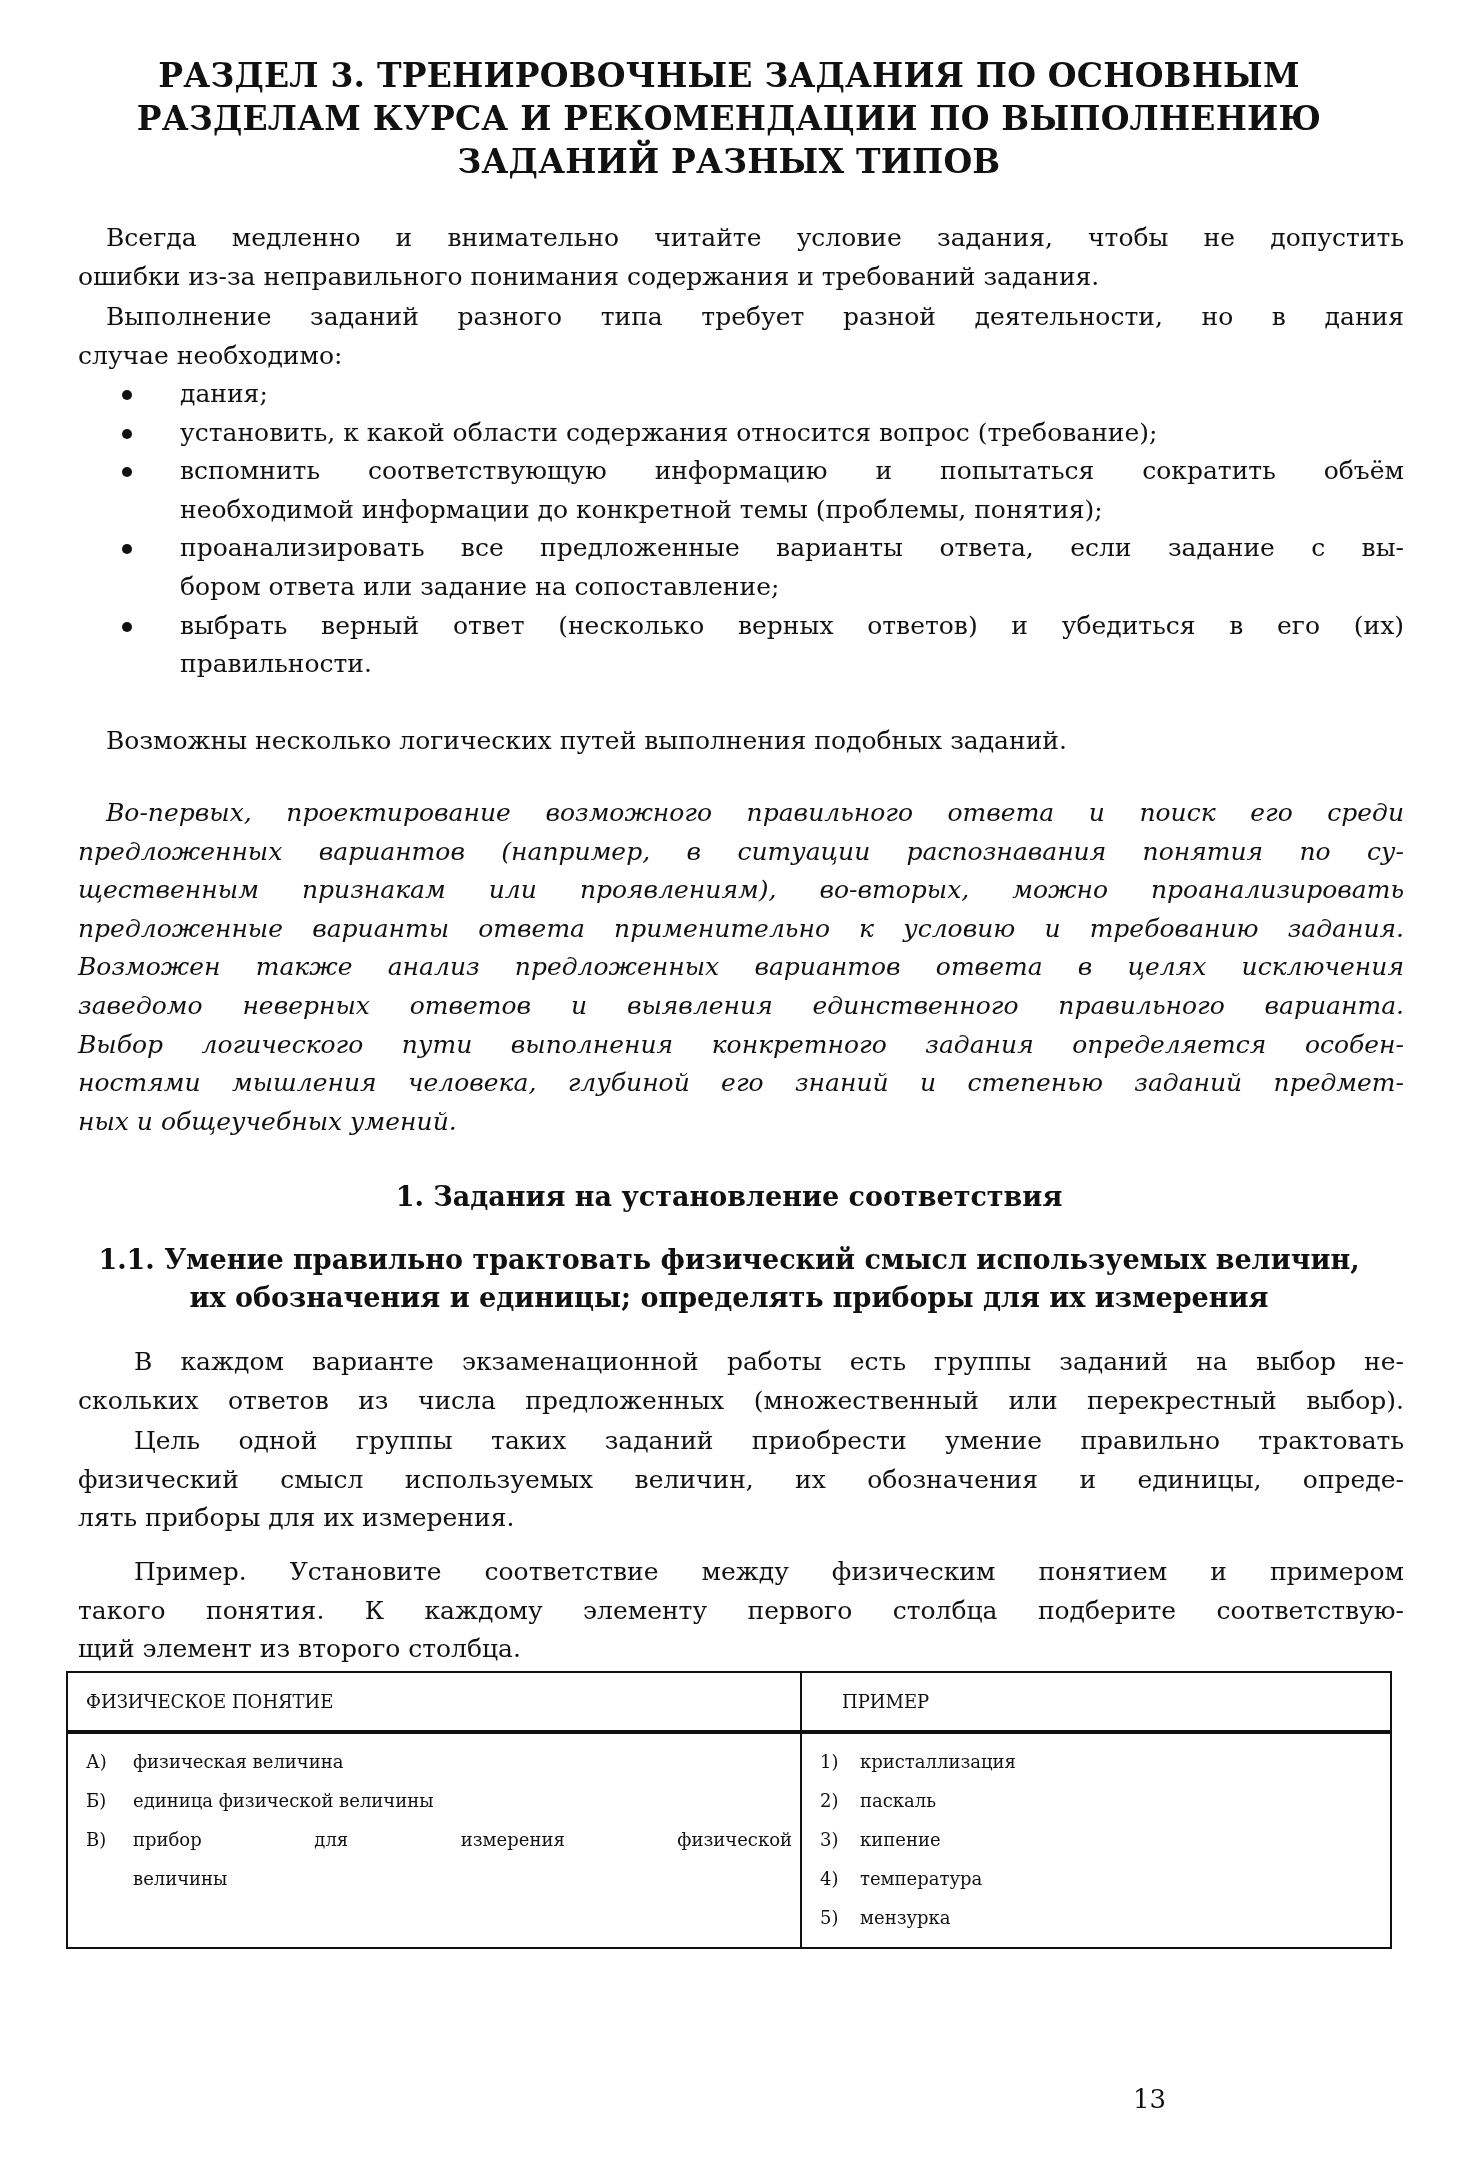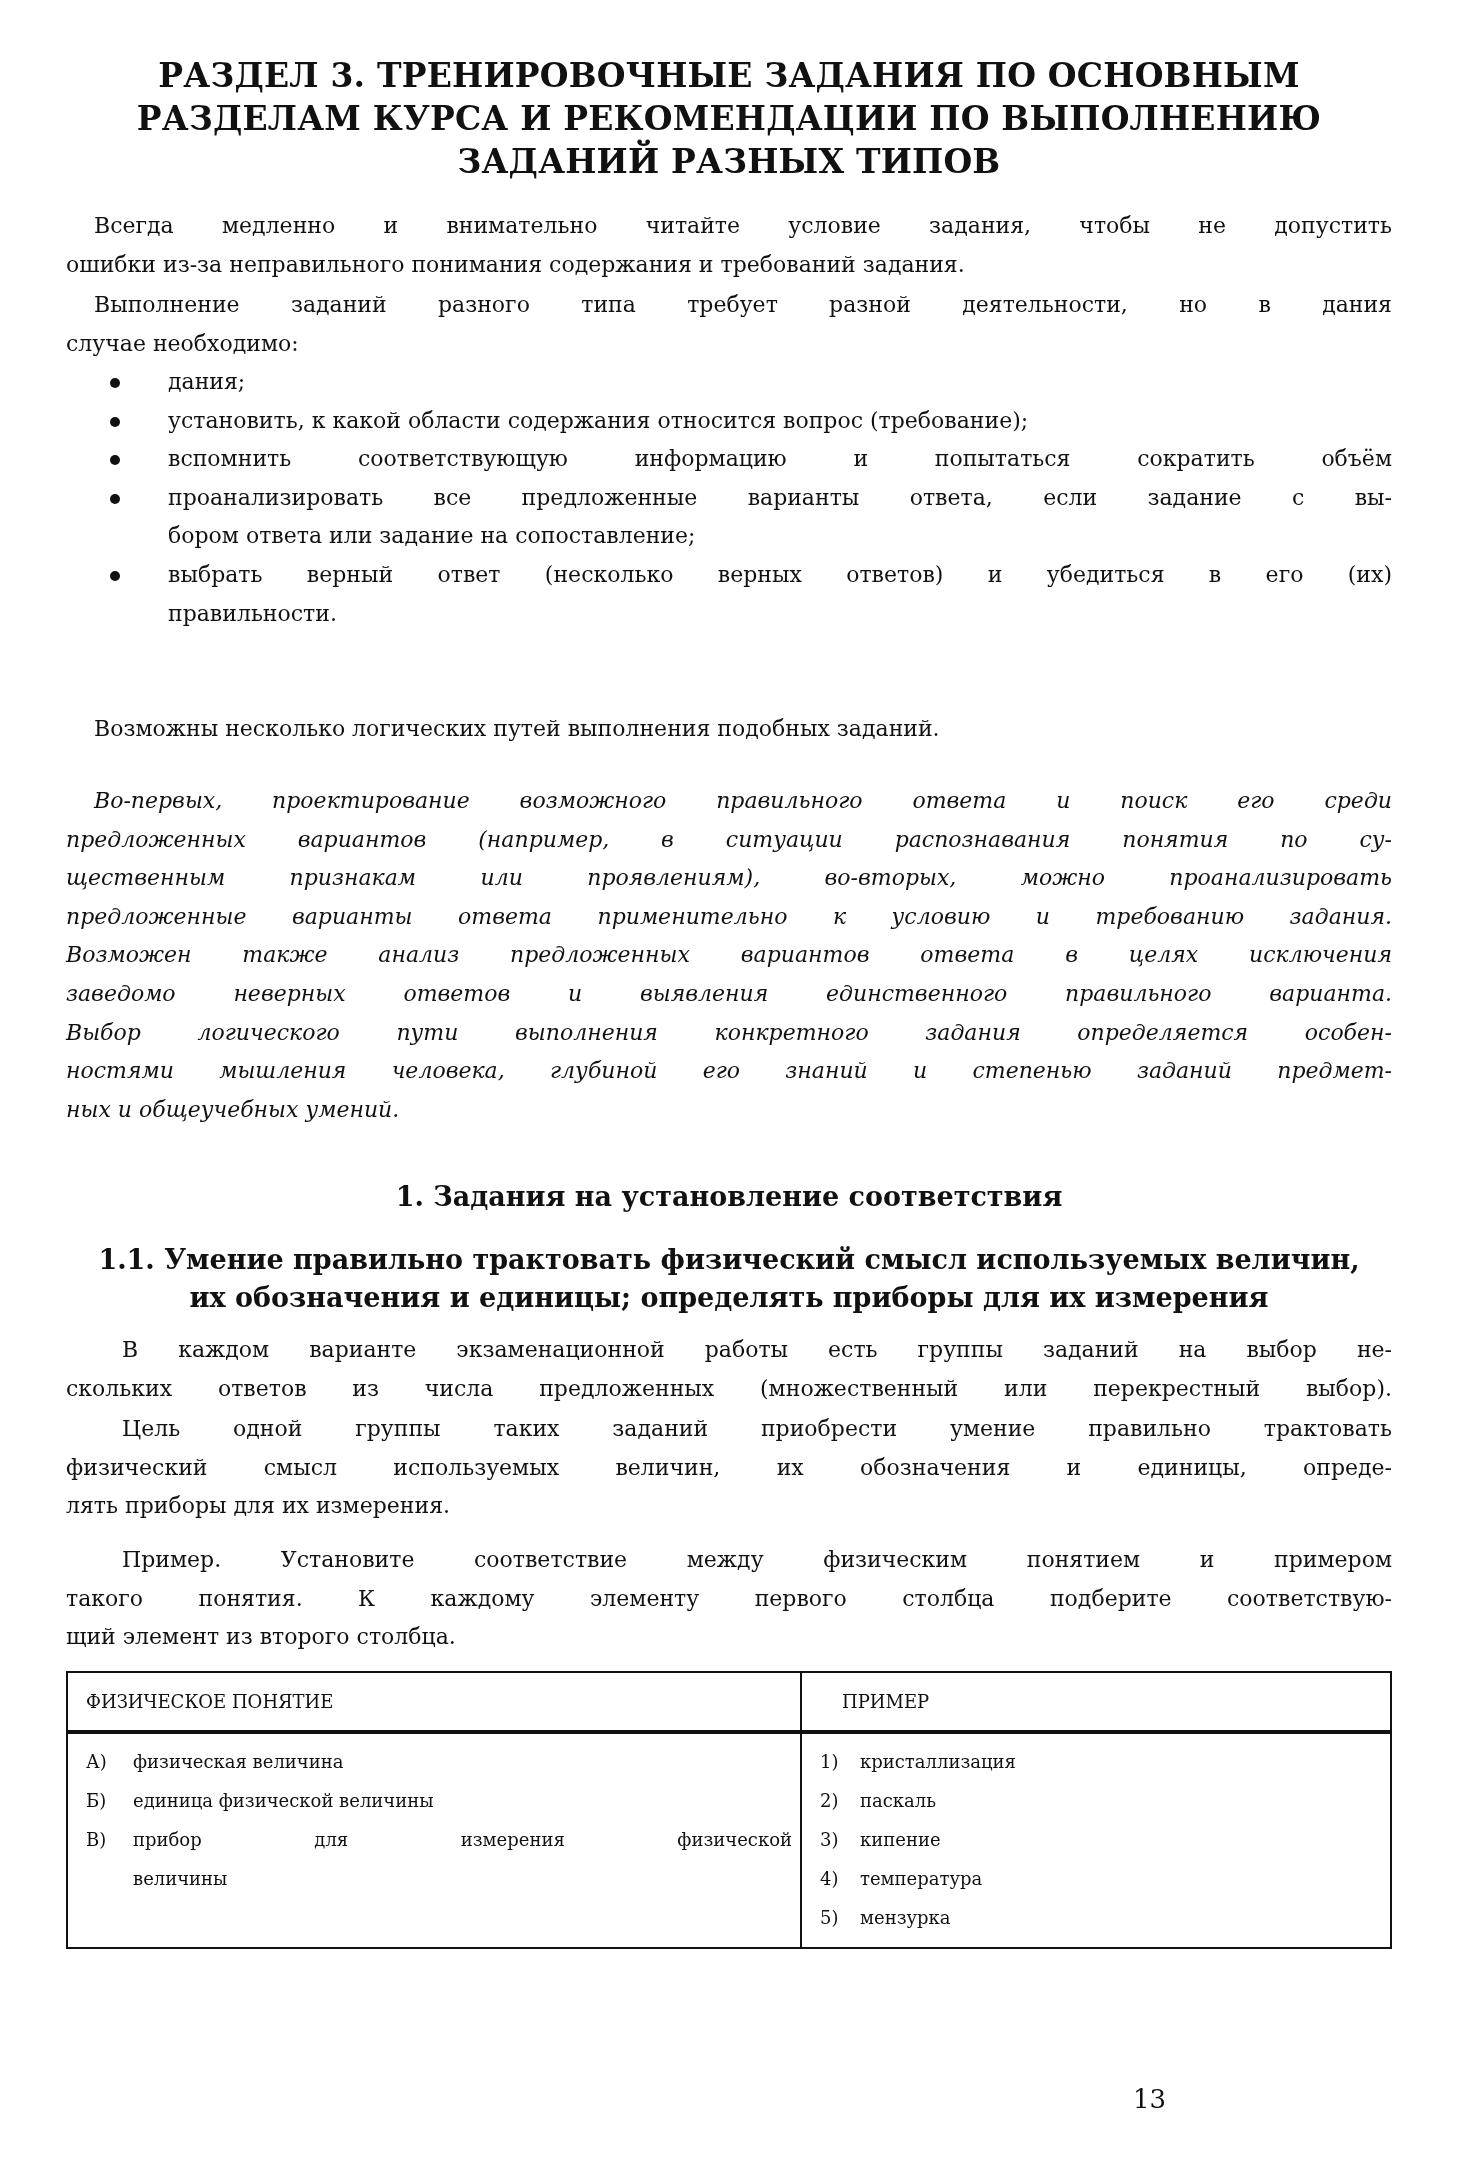--- a/index.html
+++ b/index.html
@@ -9,22 +9,22 @@
     color: #111111;
   }
   .page { position: absolute; left: 66px; top: 0; width: 1326px; }
   .title {
     position: absolute; left: 0; top: 54px; width: 1326px;
     text-align: center; font-weight: bold; font-size: 33px; line-height: 43px;
     letter-spacing: 0.2px;
   }
   .title div { white-space: nowrap; }
   .para {
-    font-size: 22px; line-height: 38.6px; text-align: justify;
-    text-align-last: left; margin: 0; white-space: normal;
+    font-size: 25px; line-height: 38.6px; text-align: justify;
+    text-align-last: left; margin: 12px; white-space: normal;
   }
   .line { display: block; white-space: nowrap; text-align: justify; text-align-last: justify; }
   .line.last { text-align-last: left; }
   .indent { padding-left: 28px; }
   .block { position: absolute; left: 0; width: 1326px; }
   .bullets { position: absolute; left: 0; width: 1326px; }
   .bullet-item { position: relative; padding-left: 102px; }
   .bullet-dot {
     position: absolute; left: 44px; top: 15px; width: 10px; height: 10px;
     border-radius: 50%; background: #111;
@@ -90,20 +90,21 @@
       <span class="bullet-dot"></span>
       <span class="line last">дания;</span>
     </div>
     <div class="bullet-item">
       <span class="bullet-dot"></span>
       <span class="line last">установить, к какой области содержания относится вопрос (требование);</span>
     </div>
     <div class="bullet-item">
       <span class="bullet-dot"></span>
       <span class="line">вспомнить соответствующую информацию и попытаться сократить объём</span>
+      <span class="line last">необходимой информации до конкретной темы (проблемы, понятия);</span>
     </div>
     <div class="bullet-item">
       <span class="bullet-dot"></span>
       <span class="line">проанализировать все предложенные варианты ответа, если задание с вы-</span>
       <span class="line last">бором ответа или задание на сопоставление;</span>
     </div>
     <div class="bullet-item">
       <span class="bullet-dot"></span>
       <span class="line">выбрать верный ответ (несколько верных ответов) и убедиться в его  (их)</span>
       <span class="line last">правильности.</span>

